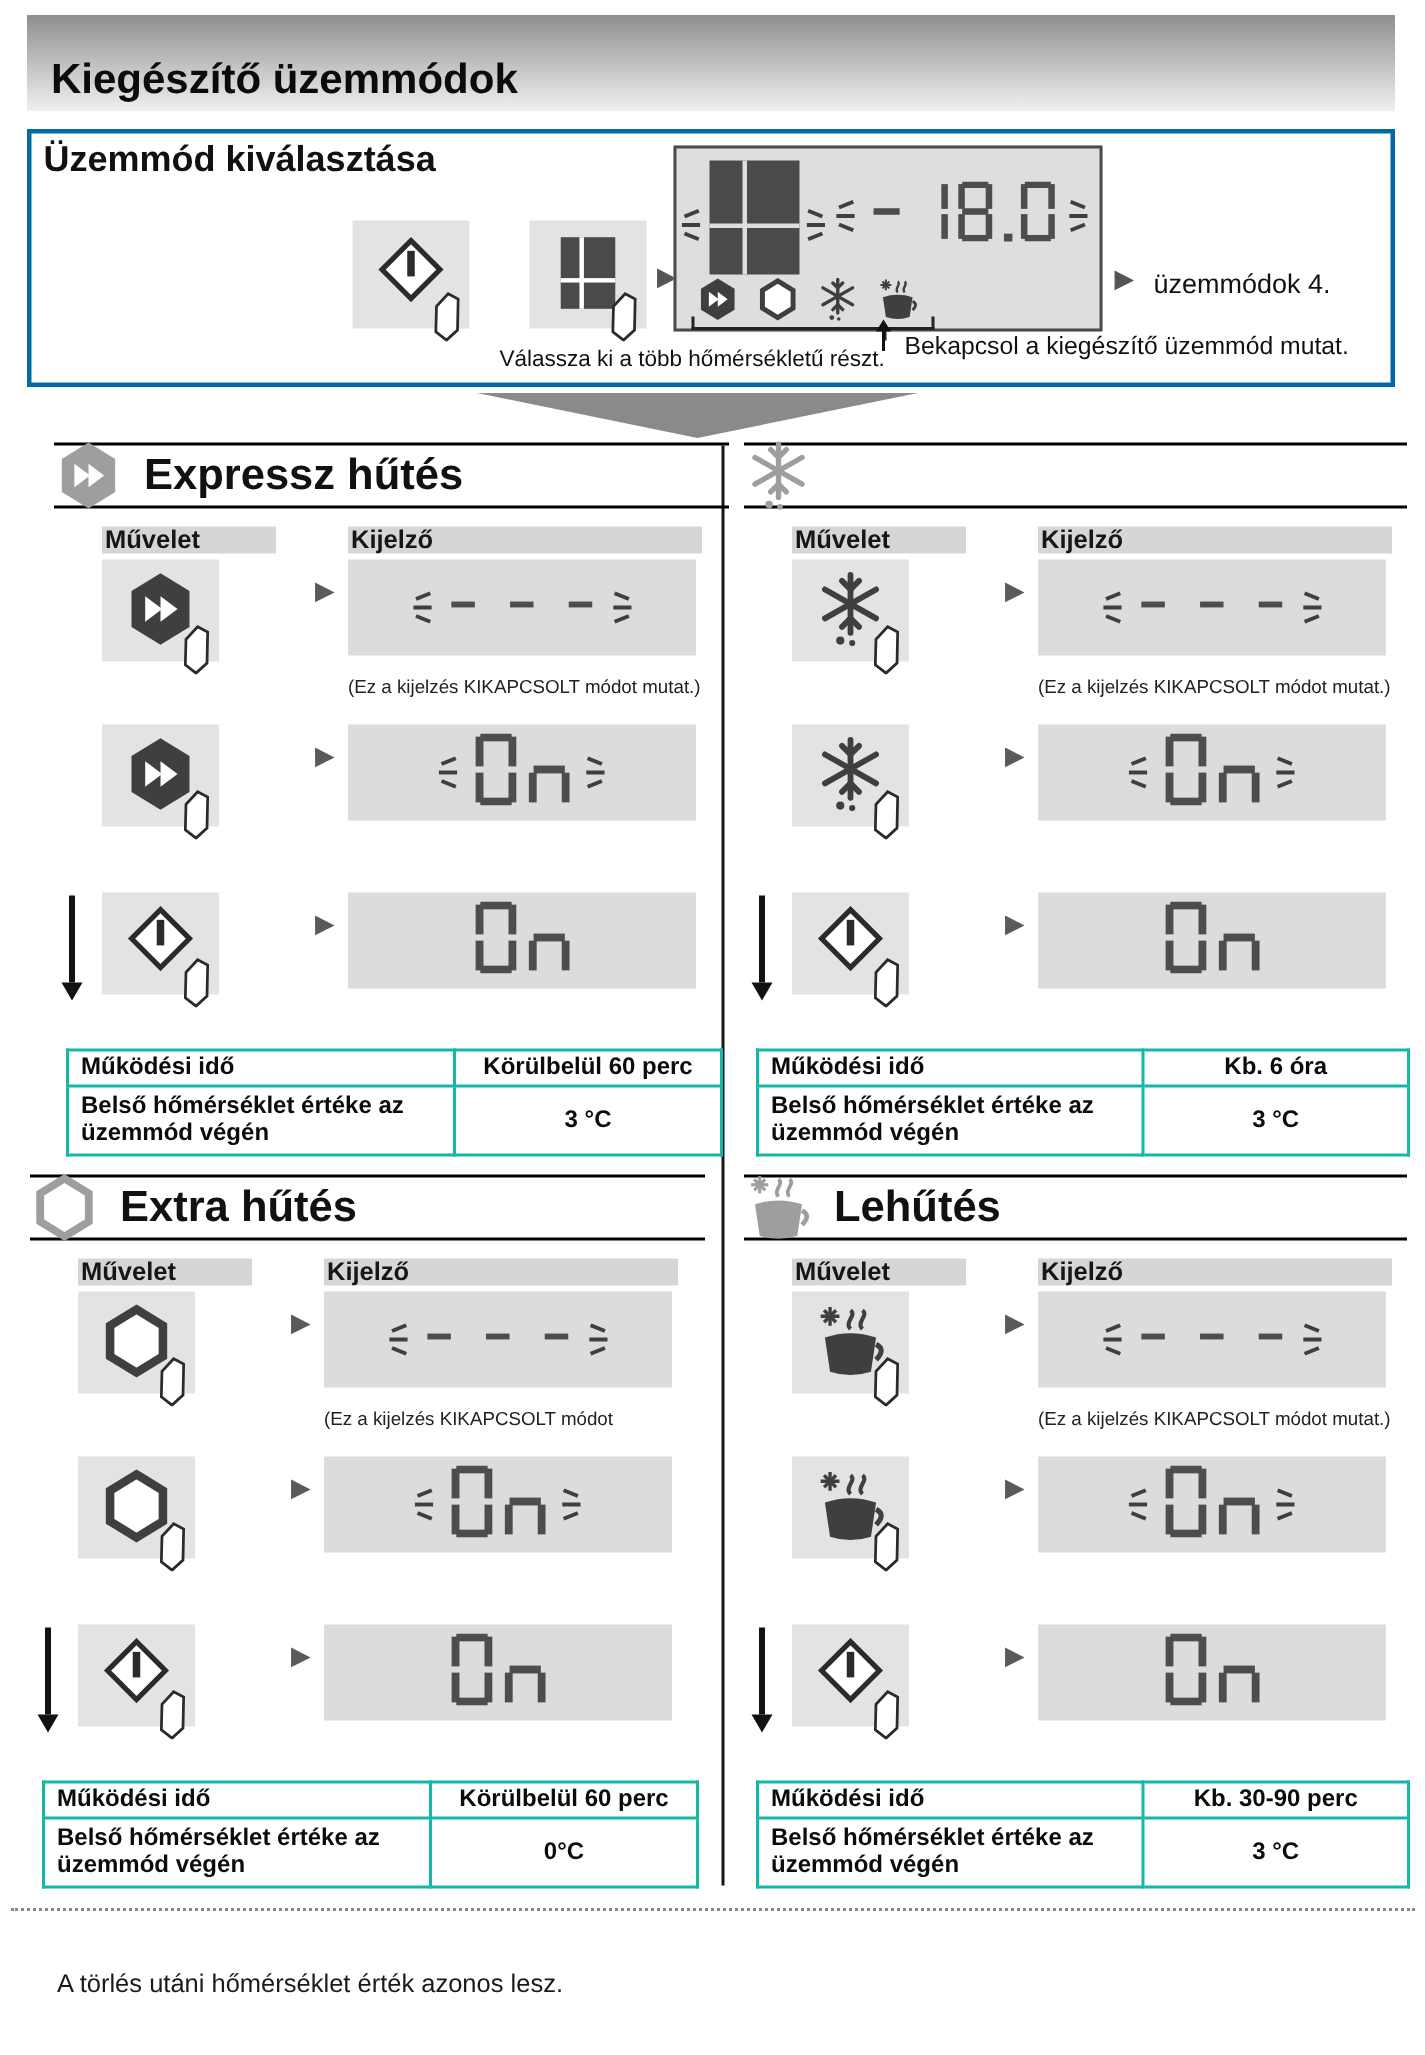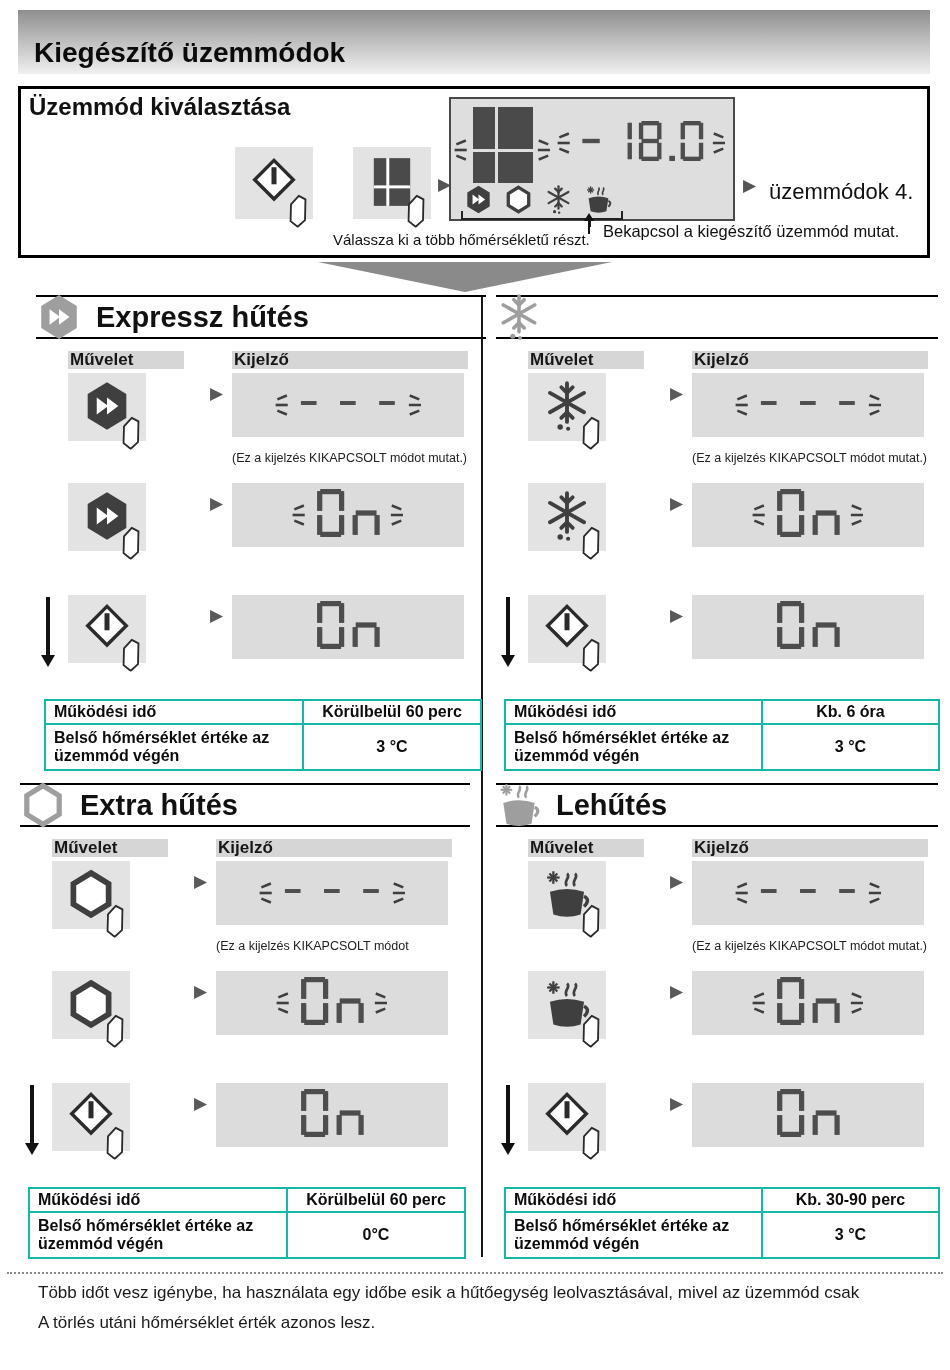--- a/index.html
+++ b/index.html
@@ -7,21 +7,21 @@
         font-family:"Liberation Sans",sans-serif;color:#111;}
 
   
   .hdr{position:absolute;left:18px;top:10px;width:912px;height:64px;box-sizing:border-box;
        background:linear-gradient(#8f8f8f,#f0f0f0);display:flex;align-items:flex-end;
        padding:0 0 5px 16px;gap:14px;}
   .hdr-main{font-size:44px;font-weight:bold;line-height:1;letter-spacing:-1px;color:#0b0b0b;}
   .hdr-sub{font-size:28px;font-weight:bold;line-height:1;padding-bottom:2px;color:#0b0b0b;}
 
   
-  .modebox{position:absolute;left:18px;top:86px;width:912px;height:172px;border:3px solid #000000;box-sizing:border-box;}
+  .modebox{position:absolute;left:18px;top:86px;width:912px;height:172px;border:3px solid #0369a1;box-sizing:border-box;}
   .modebox-title{position:absolute;left:8px;top:4px;font-size:24px;font-weight:bold;}
   .tile{position:absolute;background:#e3e3e3;}
   .t-power{left:214px;top:58px;width:78px;height:72px;}
   .t-fridge{left:332px;top:58px;width:78px;height:72px;}
   .tile .ic{position:absolute;left:16px;top:10px;width:46px;height:50px;}
   .finger{position:absolute;right:4px;bottom:-8px;width:24px;height:33px;transform:rotate(14deg);}
   .arr{position:absolute;font-size:17px;color:#555;line-height:1;}
   .a1{left:417px;top:87px;} .a2{left:722px;top:88px;}
   .lcd{position:absolute;left:428px;top:8px;width:286px;height:124px;background:#dedede;border:2px solid #4a4a4a;box-sizing:border-box;}
   .lcd-fridge{position:absolute;left:22px;top:8px;width:60px;height:76px;background:#4a4a4a;}
@@ -30,21 +30,21 @@
   .lfl{position:absolute;left:1px;top:38px;} .lfr{position:absolute;left:86px;top:38px;}
   .lcd-num{position:absolute;left:104px;top:22px;display:flex;align-items:center;gap:7px;}
   .lcd-modes{position:absolute;left:14px;top:86px;display:flex;gap:13px;}
   .lcd-modes .mic{width:27px;height:29px;}
   .lcd-bracket{position:absolute;left:10px;top:112px;width:158px;height:7px;border:2px solid #222;border-top:none;}
   .lcd-bracket::after{content:'';position:absolute;left:126px;top:5px;width:2px;height:11px;background:#222;}
   .sel-cap{position:absolute;left:312px;top:142px;font-size:15px;}
   .conn{position:absolute;left:567px;top:131px;width:10px;height:14px;border-left:2px solid #111;}
   .conn::before{content:'';position:absolute;left:-6px;top:-7px;border-left:5px solid transparent;border-right:5px solid transparent;border-bottom:8px solid #111;}
   .icon-cap{position:absolute;left:582px;top:133px;font-size:16.5px;}
-  .modes-note{position:absolute;left:748px;top:90px;font-size:22px;}
+  .modes-note{position:absolute;left:748px;top:90px;font-size:18px;}
 
   
   .bigarrow{position:absolute;left:318px;top:262px;width:0;height:0;
             border-left:147px solid transparent;border-right:147px solid transparent;border-top:30px solid #8a8a8a;}
   .vdiv{position:absolute;left:481px;top:297px;width:2px;height:960px;background:#161616;}
 
   
   .sec{position:absolute;height:488px;}
   .sec-head{position:absolute;left:2px;right:2px;top:0;height:44px;border-top:2px solid #000;border-bottom:2px solid #000;
             display:flex;align-items:center;gap:16px;padding-left:2px;box-sizing:border-box;}
@@ -886,16 +886,15 @@
           </tr>
       <tr class="r2">
             <td class="lab">Belső hőmérséklet értéke az üzemmód végén</td>
             <td class="val">3 °C</td>
           </tr>
     </tbody>
       </table>
   </section>
 
   <div class="dotline"></div>
-  <div class="fline f1">Több időt vesz igénybe, ha használata egy időbe esik a hűtőegység leolvasztásával, mivel az üzemmód csak</div>
   <div class="fline f2">A törlés utáni hőmérséklet érték azonos lesz.</div>
 
 </div>
 
 </body></html>

